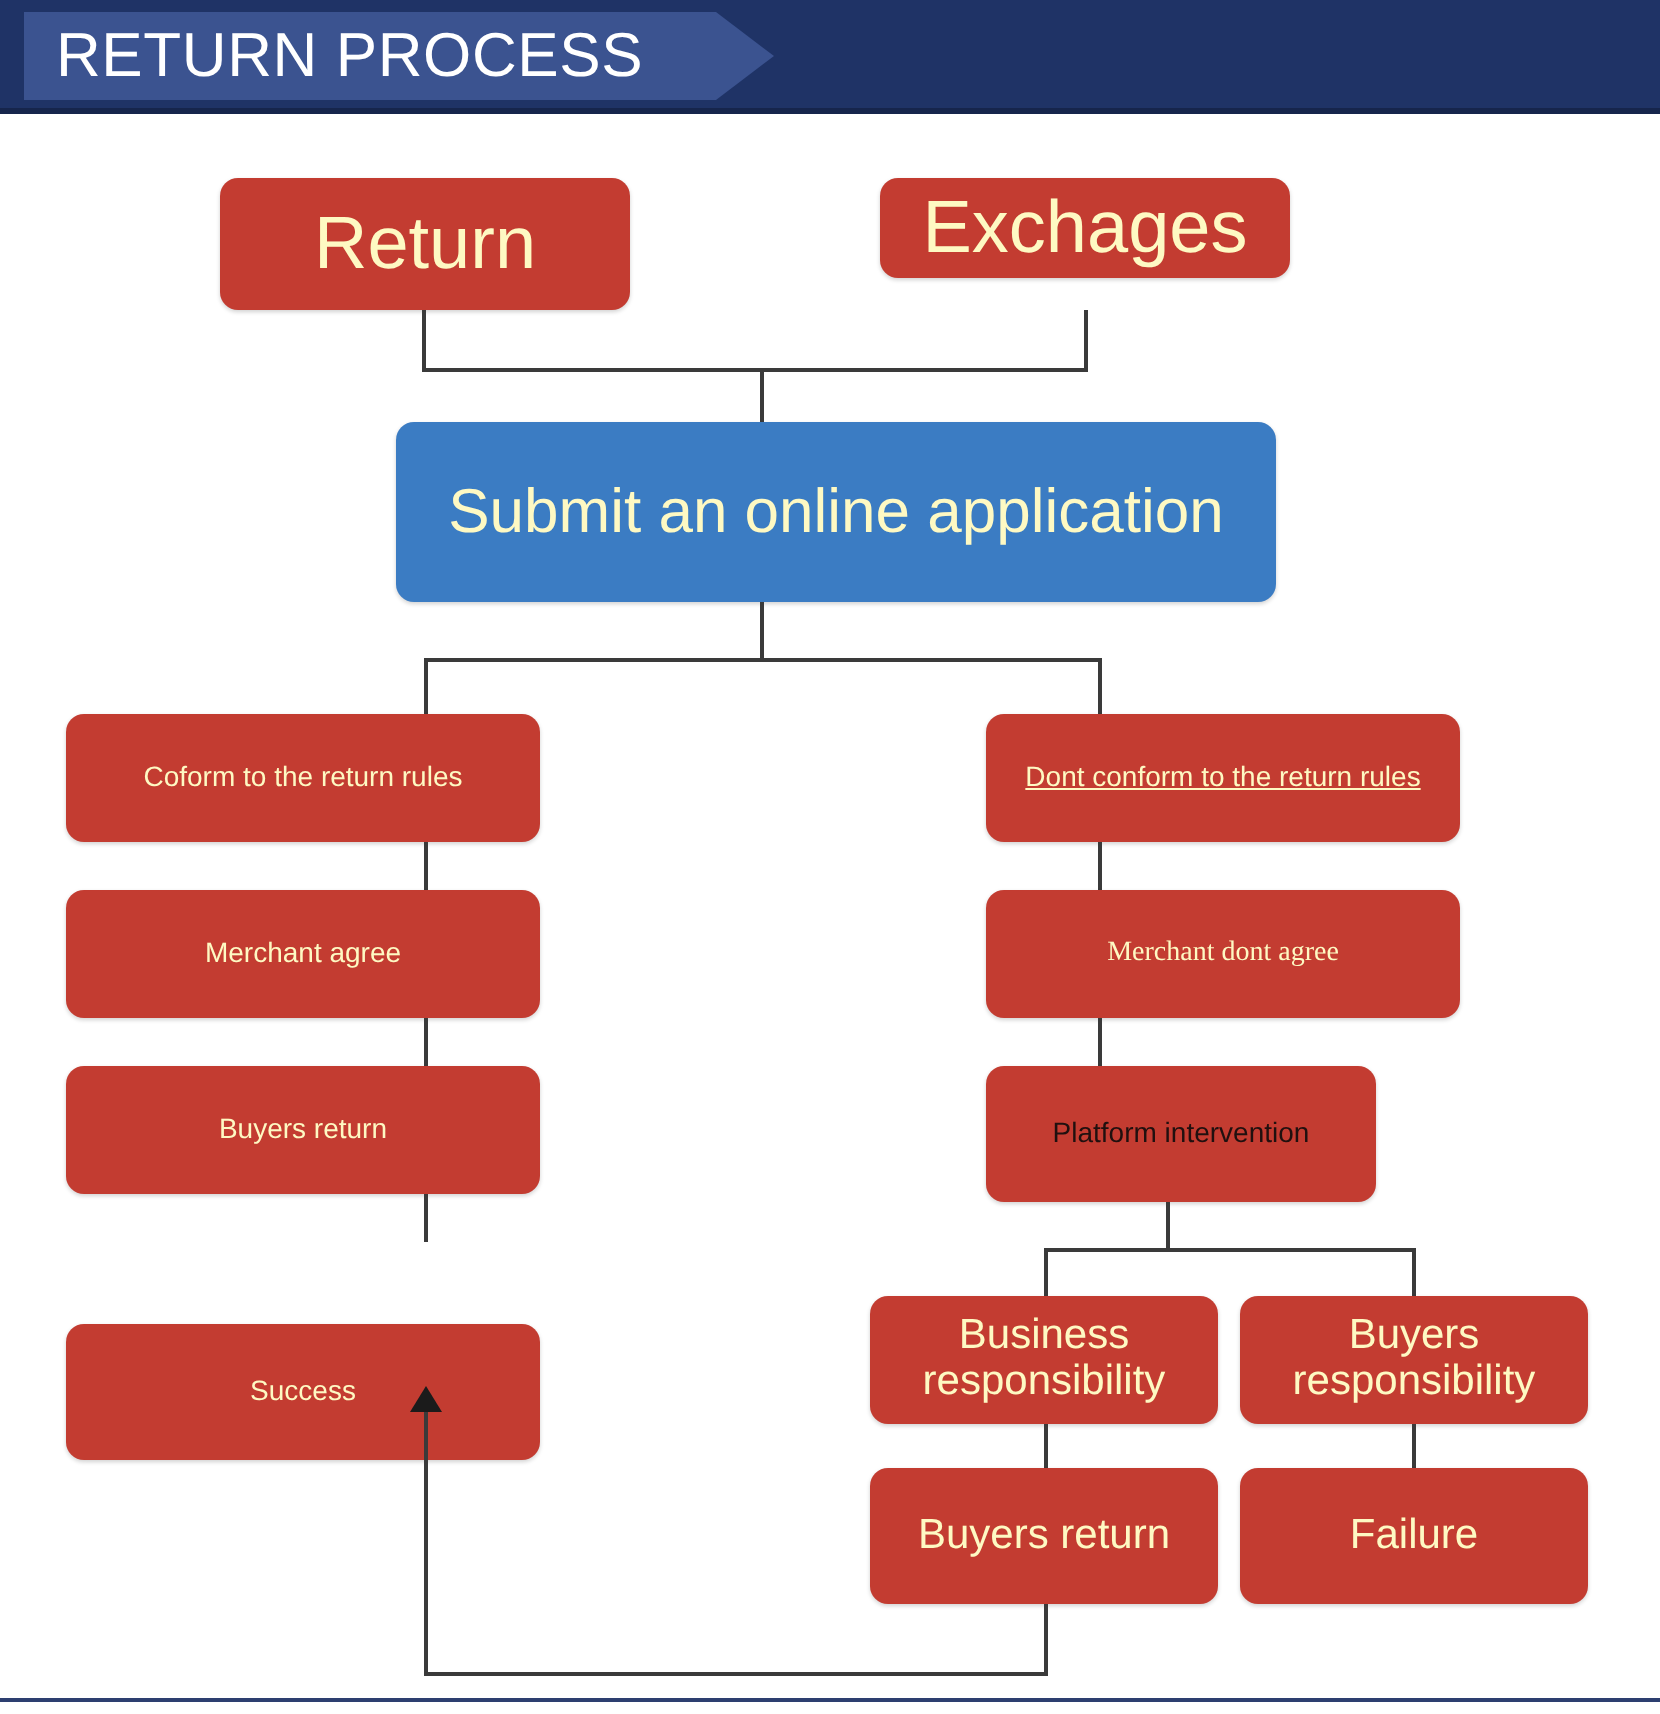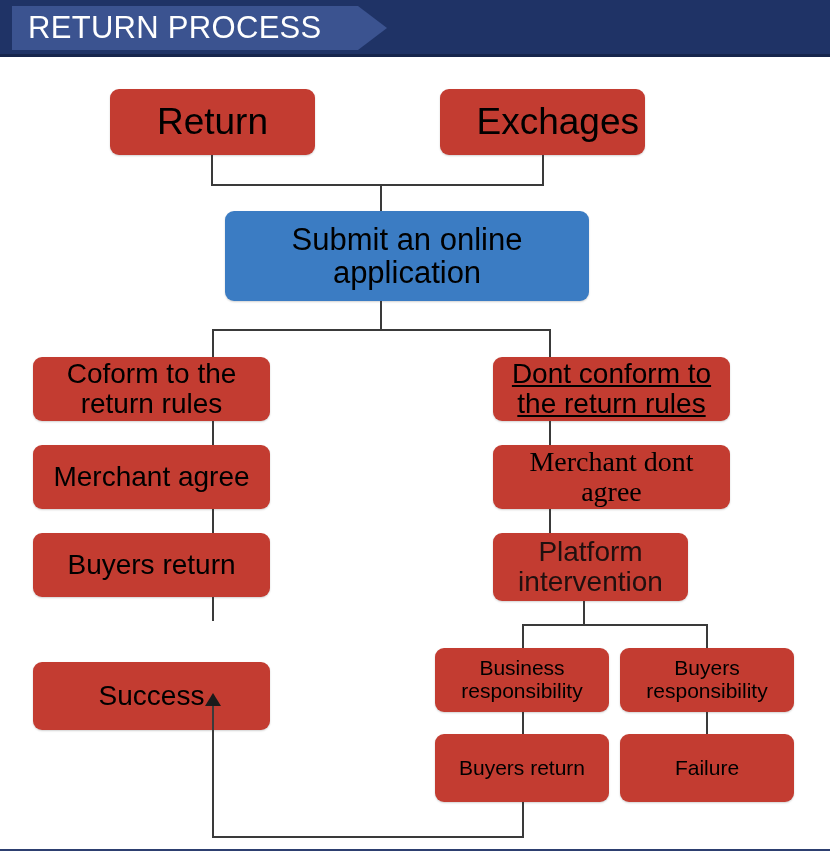--- a/index.html
+++ b/index.html
@@ -74,35 +74,35 @@
 
   
   .node {
     position: absolute;
     box-sizing: border-box;
     border-radius: 9px;
     display: flex;
     align-items: center;
     justify-content: center;
     text-align: center;
-    color: #000000;
+    color: #fef9c3;
     line-height: 1.08;
     padding: 2px 6px;
     box-shadow: 0 1px 2px rgba(0,0,0,0.18);
   }
   .node.red   { background: #c33c31; }
   .node.blue  { background: #3b7cc3; }
   .node.dark-text { color: #20100f; }
 
   .node .label { display: block; width: 100%; }
 
   
   .tier-top   { font-size: 37px; }
   .tier-main  { font-size: 31px; }
-  .tier-mid   { font-size: 28px; }
+  .tier-mid   { font-size: 14px; }
   .tier-small { font-size: 21px; }
 
   
   .conn {
     position: absolute;
     background: #3a3a3a;
   }
   .conn.v { width: 2px; }
   .conn.h { height: 2px; }
 
@@ -122,30 +122,30 @@
 
   <div class="header-bar"></div>
   <div class="header-tab"></div>
   <div class="header-underline"></div>
   <div class="header-title">RETURN PROCESS</div>
 
   <div class="node red tier-top" style="left:110px; top:89px; width:205px; height:66px;">
     <span class="label">Return</span>
   </div>
 
-  <div class="node red tier-top" style="left:440px; top:89px; width:205px; height:66px;text-align:right;">
+  <div class="node red tier-top" style="left:440px; top:89px; width:205px; height:50px;">
     <span class="label">Exchages</span>
   </div>
 
   <div class="conn v" style="left:211px; top:155px; height:30px;"></div>
   <div class="conn v" style="left:542px; top:155px; height:30px;"></div>
   <div class="conn h" style="left:211px; top:184px; width:333px;"></div>
   <div class="conn v" style="left:380px; top:184px; height:27px;"></div>
 
-  <div class="node blue tier-main" style="left:198px; top:211px; width:364px; height:90px;margin-left:27px;">
+  <div class="node blue tier-main" style="left:198px; top:211px; width:440px; height:90px;">
     <span class="label">Submit an online application</span>
   </div>
 
   <div class="conn v" style="left:380px; top:301px; height:29px;"></div>
   <div class="conn h" style="left:212px; top:329px; width:339px;"></div>
   <div class="conn v" style="left:212px; top:329px; height:29px;"></div>
   <div class="conn v" style="left:549px; top:329px; height:29px;"></div>
 
   <div class="node red tier-mid" style="left:33px; top:357px; width:237px; height:64px;">
     <span class="label">Coform to the return rules</span>

